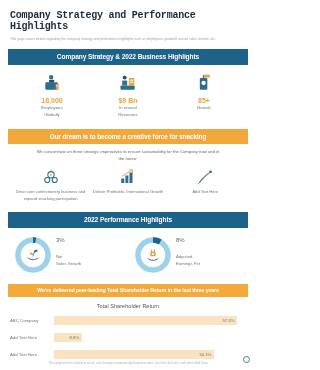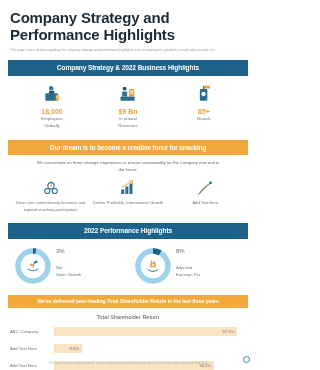--- a/index.html
+++ b/index.html
@@ -11,26 +11,27 @@
   }
   .slide {
     position: relative;
     width: 256px; height: 370px;
     background: #ffffff;
     padding: 0;
   }
 
   
   .title {
-    font-size: 15px;
+    font-size: 10px;
     font-weight: bold;
     color: #1b2b38;
     letter-spacing: -0.2px;
     padding: 10px 10px 0 10px;
     line-height: 1.1;
+    font-family: Liberation Mono, monospace;
   }
   .subtitle {
     font-size: 3.3px;
     color: #9aa3ab;
     line-height: 1.45;
     padding: 5px 10px 0 10px;
     max-width: 235px;
   }
 
   

